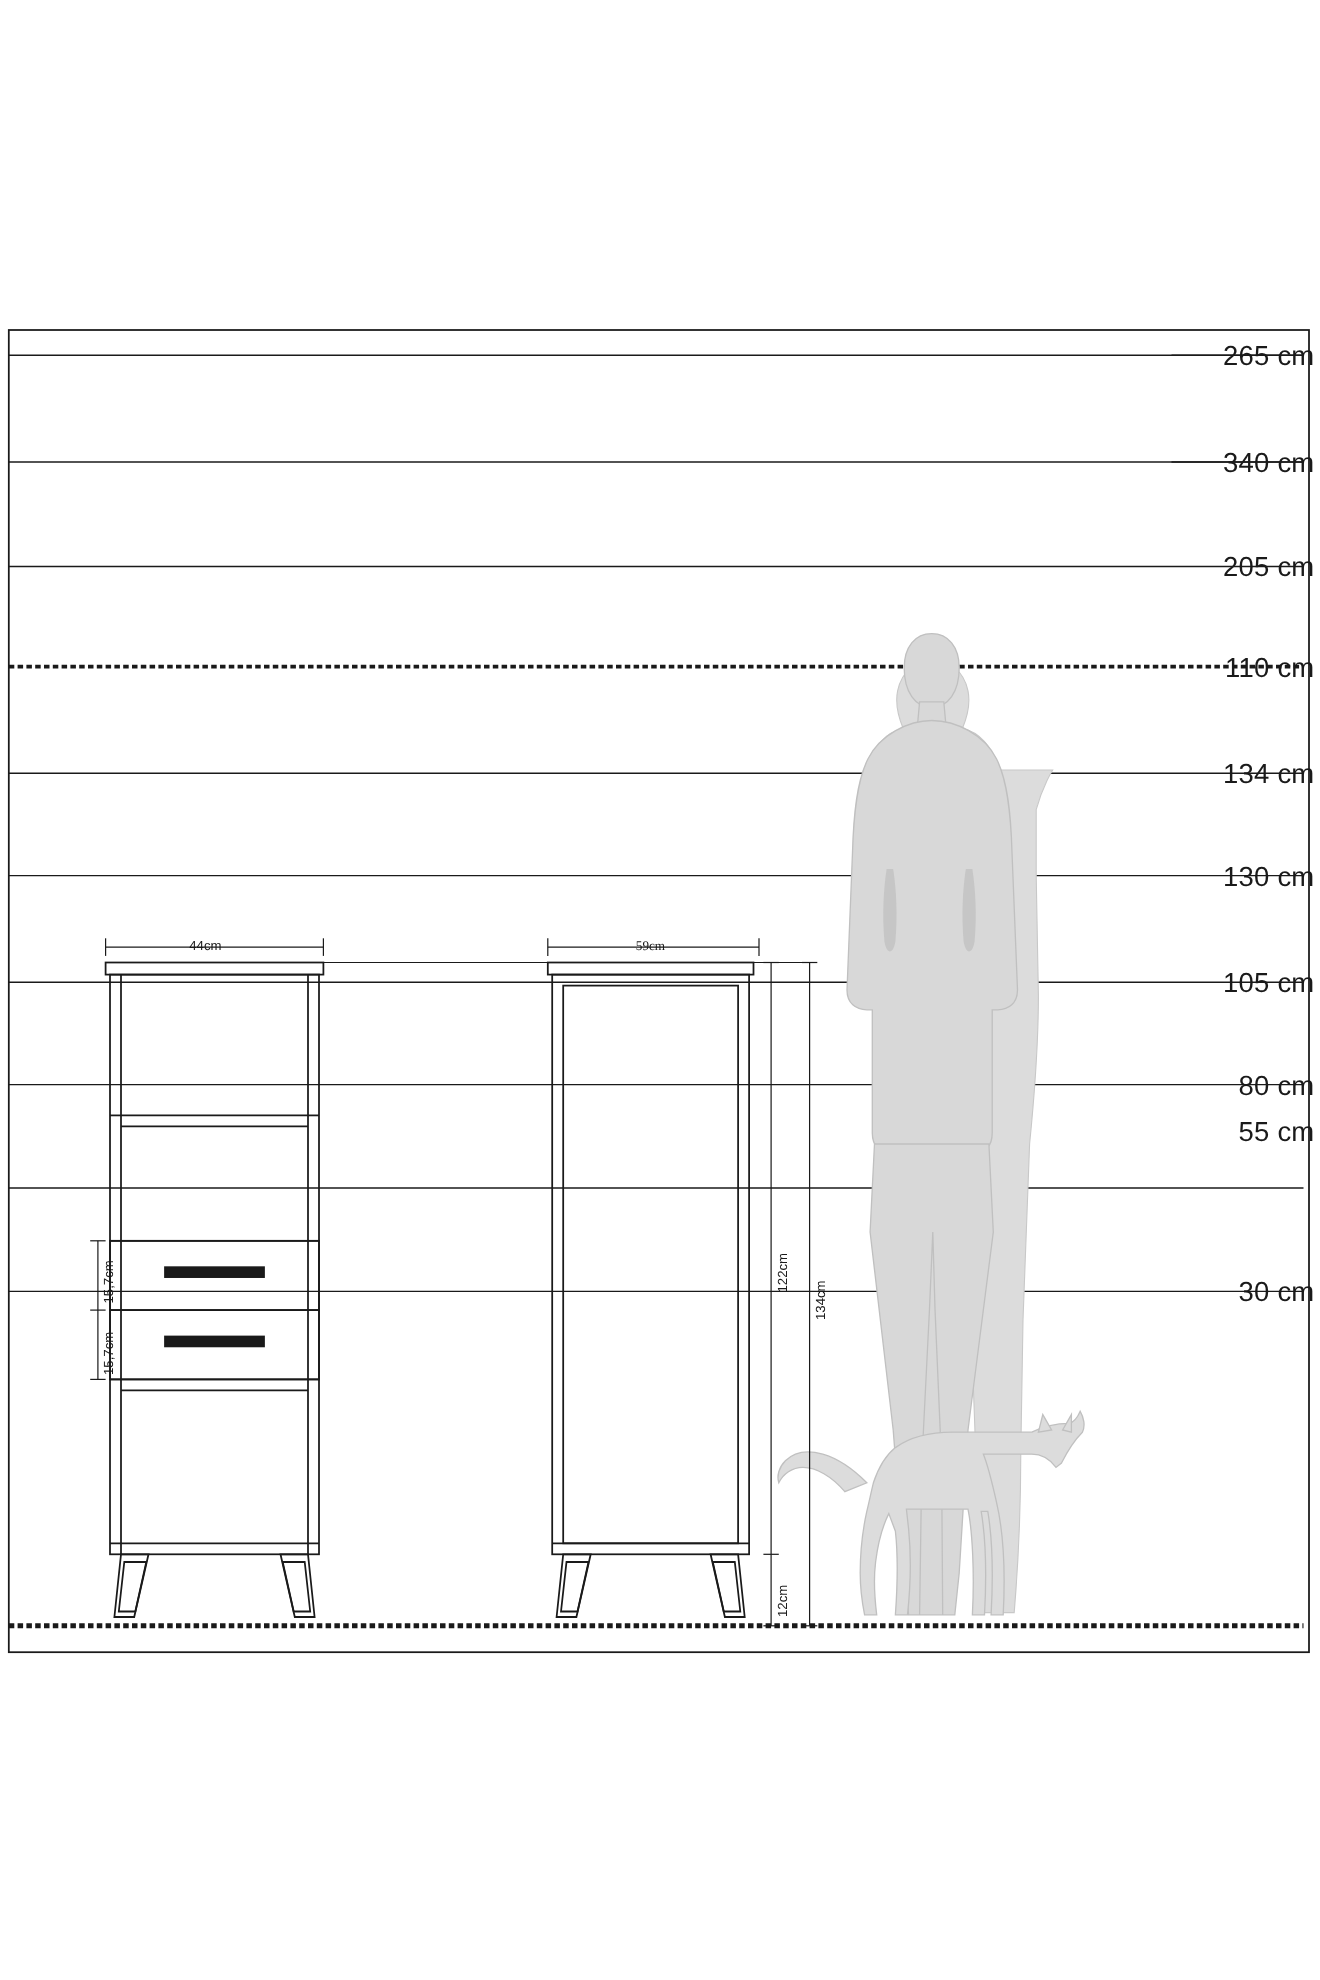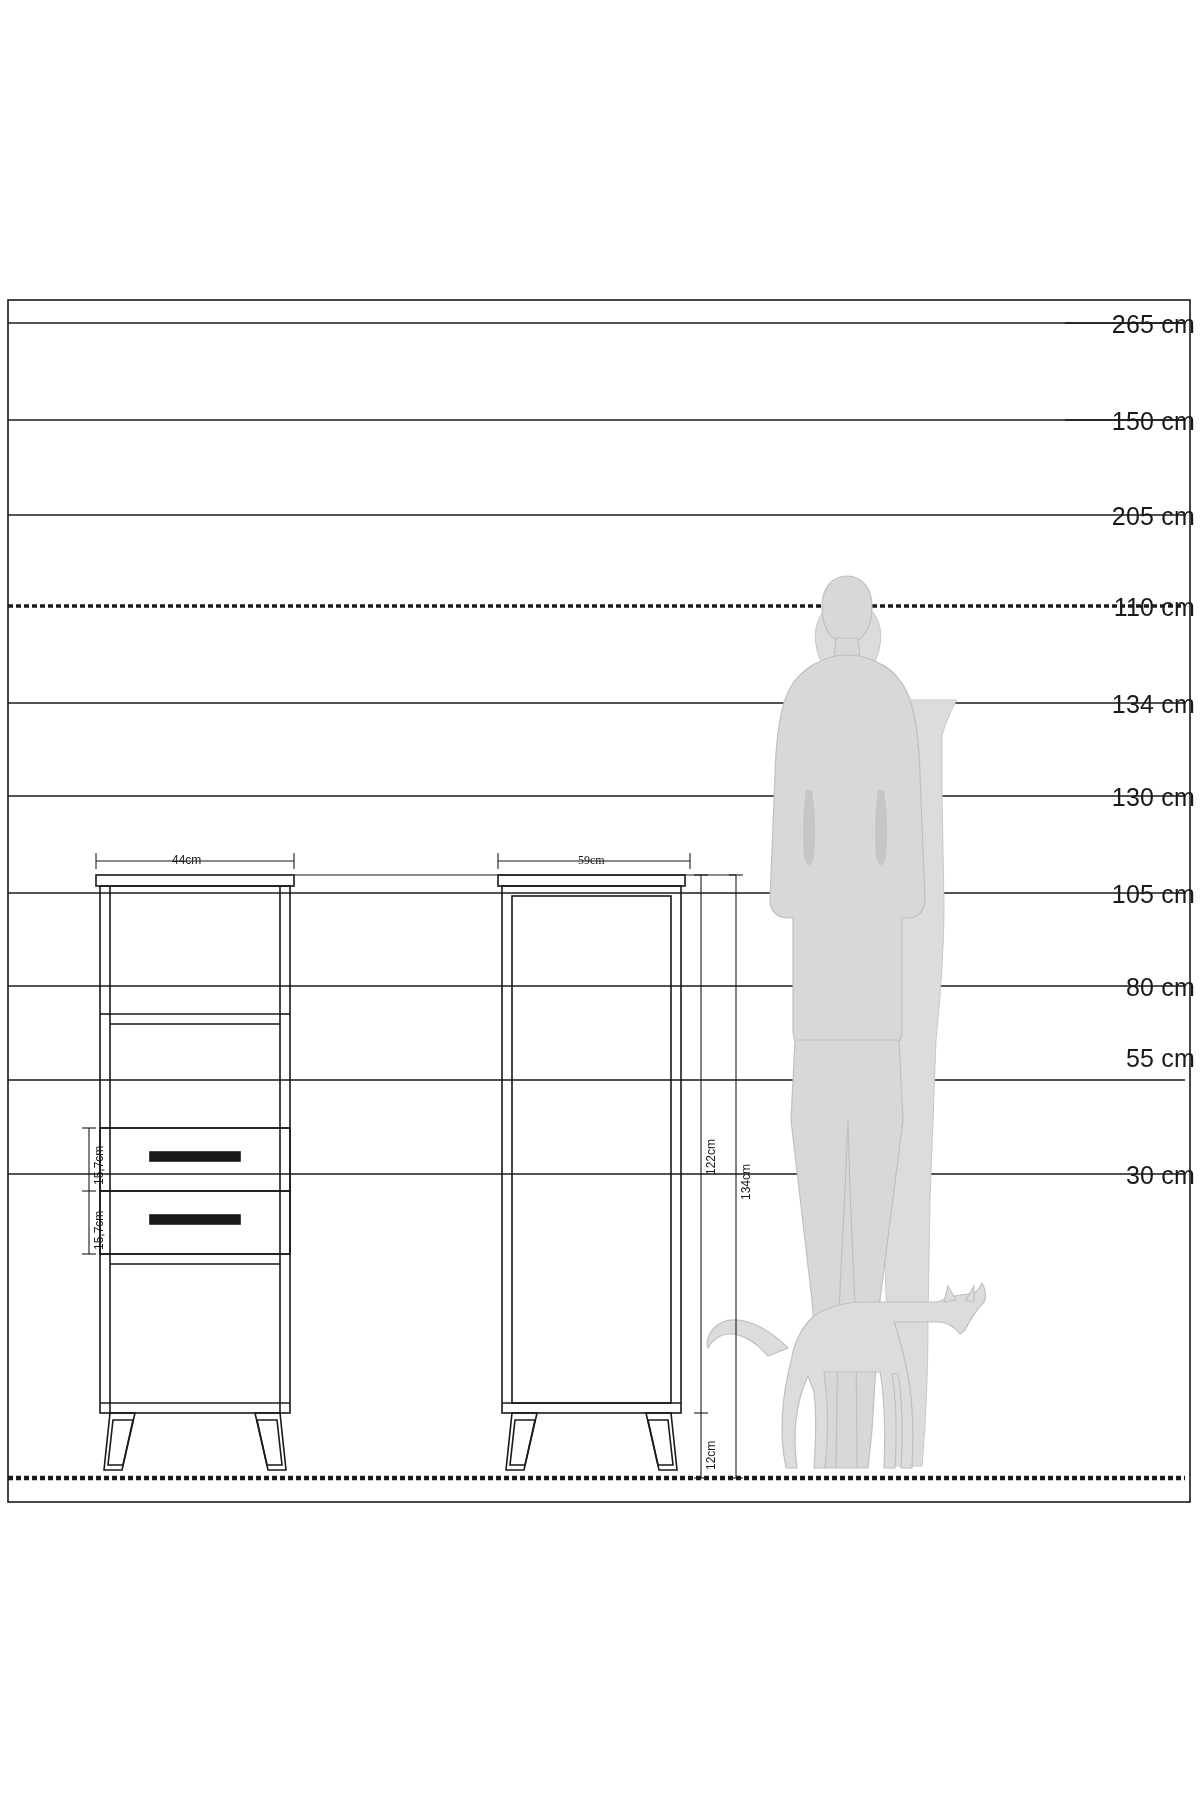--- a/index.html
+++ b/index.html
@@ -268,28 +268,28 @@
 
     <line x1="736" y1="875" x2="736" y2="1478"></line>
     <line x1="729" y1="875" x2="743" y2="875"></line>
     <line x1="729" y1="1478" x2="743" y2="1478"></line>
 
     <line x1="294" y1="875" x2="736" y2="875" stroke-width="1"></line>
   </g>
 </svg>
 
 <div class="scale-label" style="left:1085px; top:310px; width:110px;">265 cm</div>
-<div class="scale-label" style="left:1085px; top:407px; width:110px;">150 cm</div>
+<div class="scale-label" style="left:1085px; top:407px; width:110px;">340 cm</div>
 <div class="scale-label" style="left:1085px; top:502px; width:110px;text-align:right;">205 cm</div>
 <div class="scale-label" style="left:1085px; top:593px; width:110px;">110 cm</div>
 <div class="scale-label" style="left:1085px; top:690px; width:110px;">134 cm</div>
 <div class="scale-label" style="left:1085px; top:783px; width:110px;">130 cm</div>
 <div class="scale-label" style="left:1085px; top:880px; width:110px;">105 cm</div>
 <div class="scale-label" style="left:1085px; top:973px; width:110px;">80 cm</div>
-<div class="scale-label" style="left:1085px; top:1044px; width:110px;">55 cm</div>
+<div class="scale-label" style="left:1085px; top:1015px; width:110px;">55 cm</div>
 <div class="scale-label" style="left:1085px; top:1161px; width:110px;">30 cm</div>
 
 <div class="dim-label" style="left:172px; top:853px;">44cm</div>
 <div class="dim-label" style="left:578px; top:853px;font-family:Liberation Serif, serif;">59cm</div>
 
 <div class="dim-label vert" style="left:92px; top:1185px;">15,7cm</div>
 <div class="dim-label vert" style="left:92px; top:1250px;">15,7cm</div>
 
 <div class="dim-label vert" style="left:704px; top:1175px;">122cm</div>
 <div class="dim-label vert" style="left:739px; top:1200px;">134cm</div>

